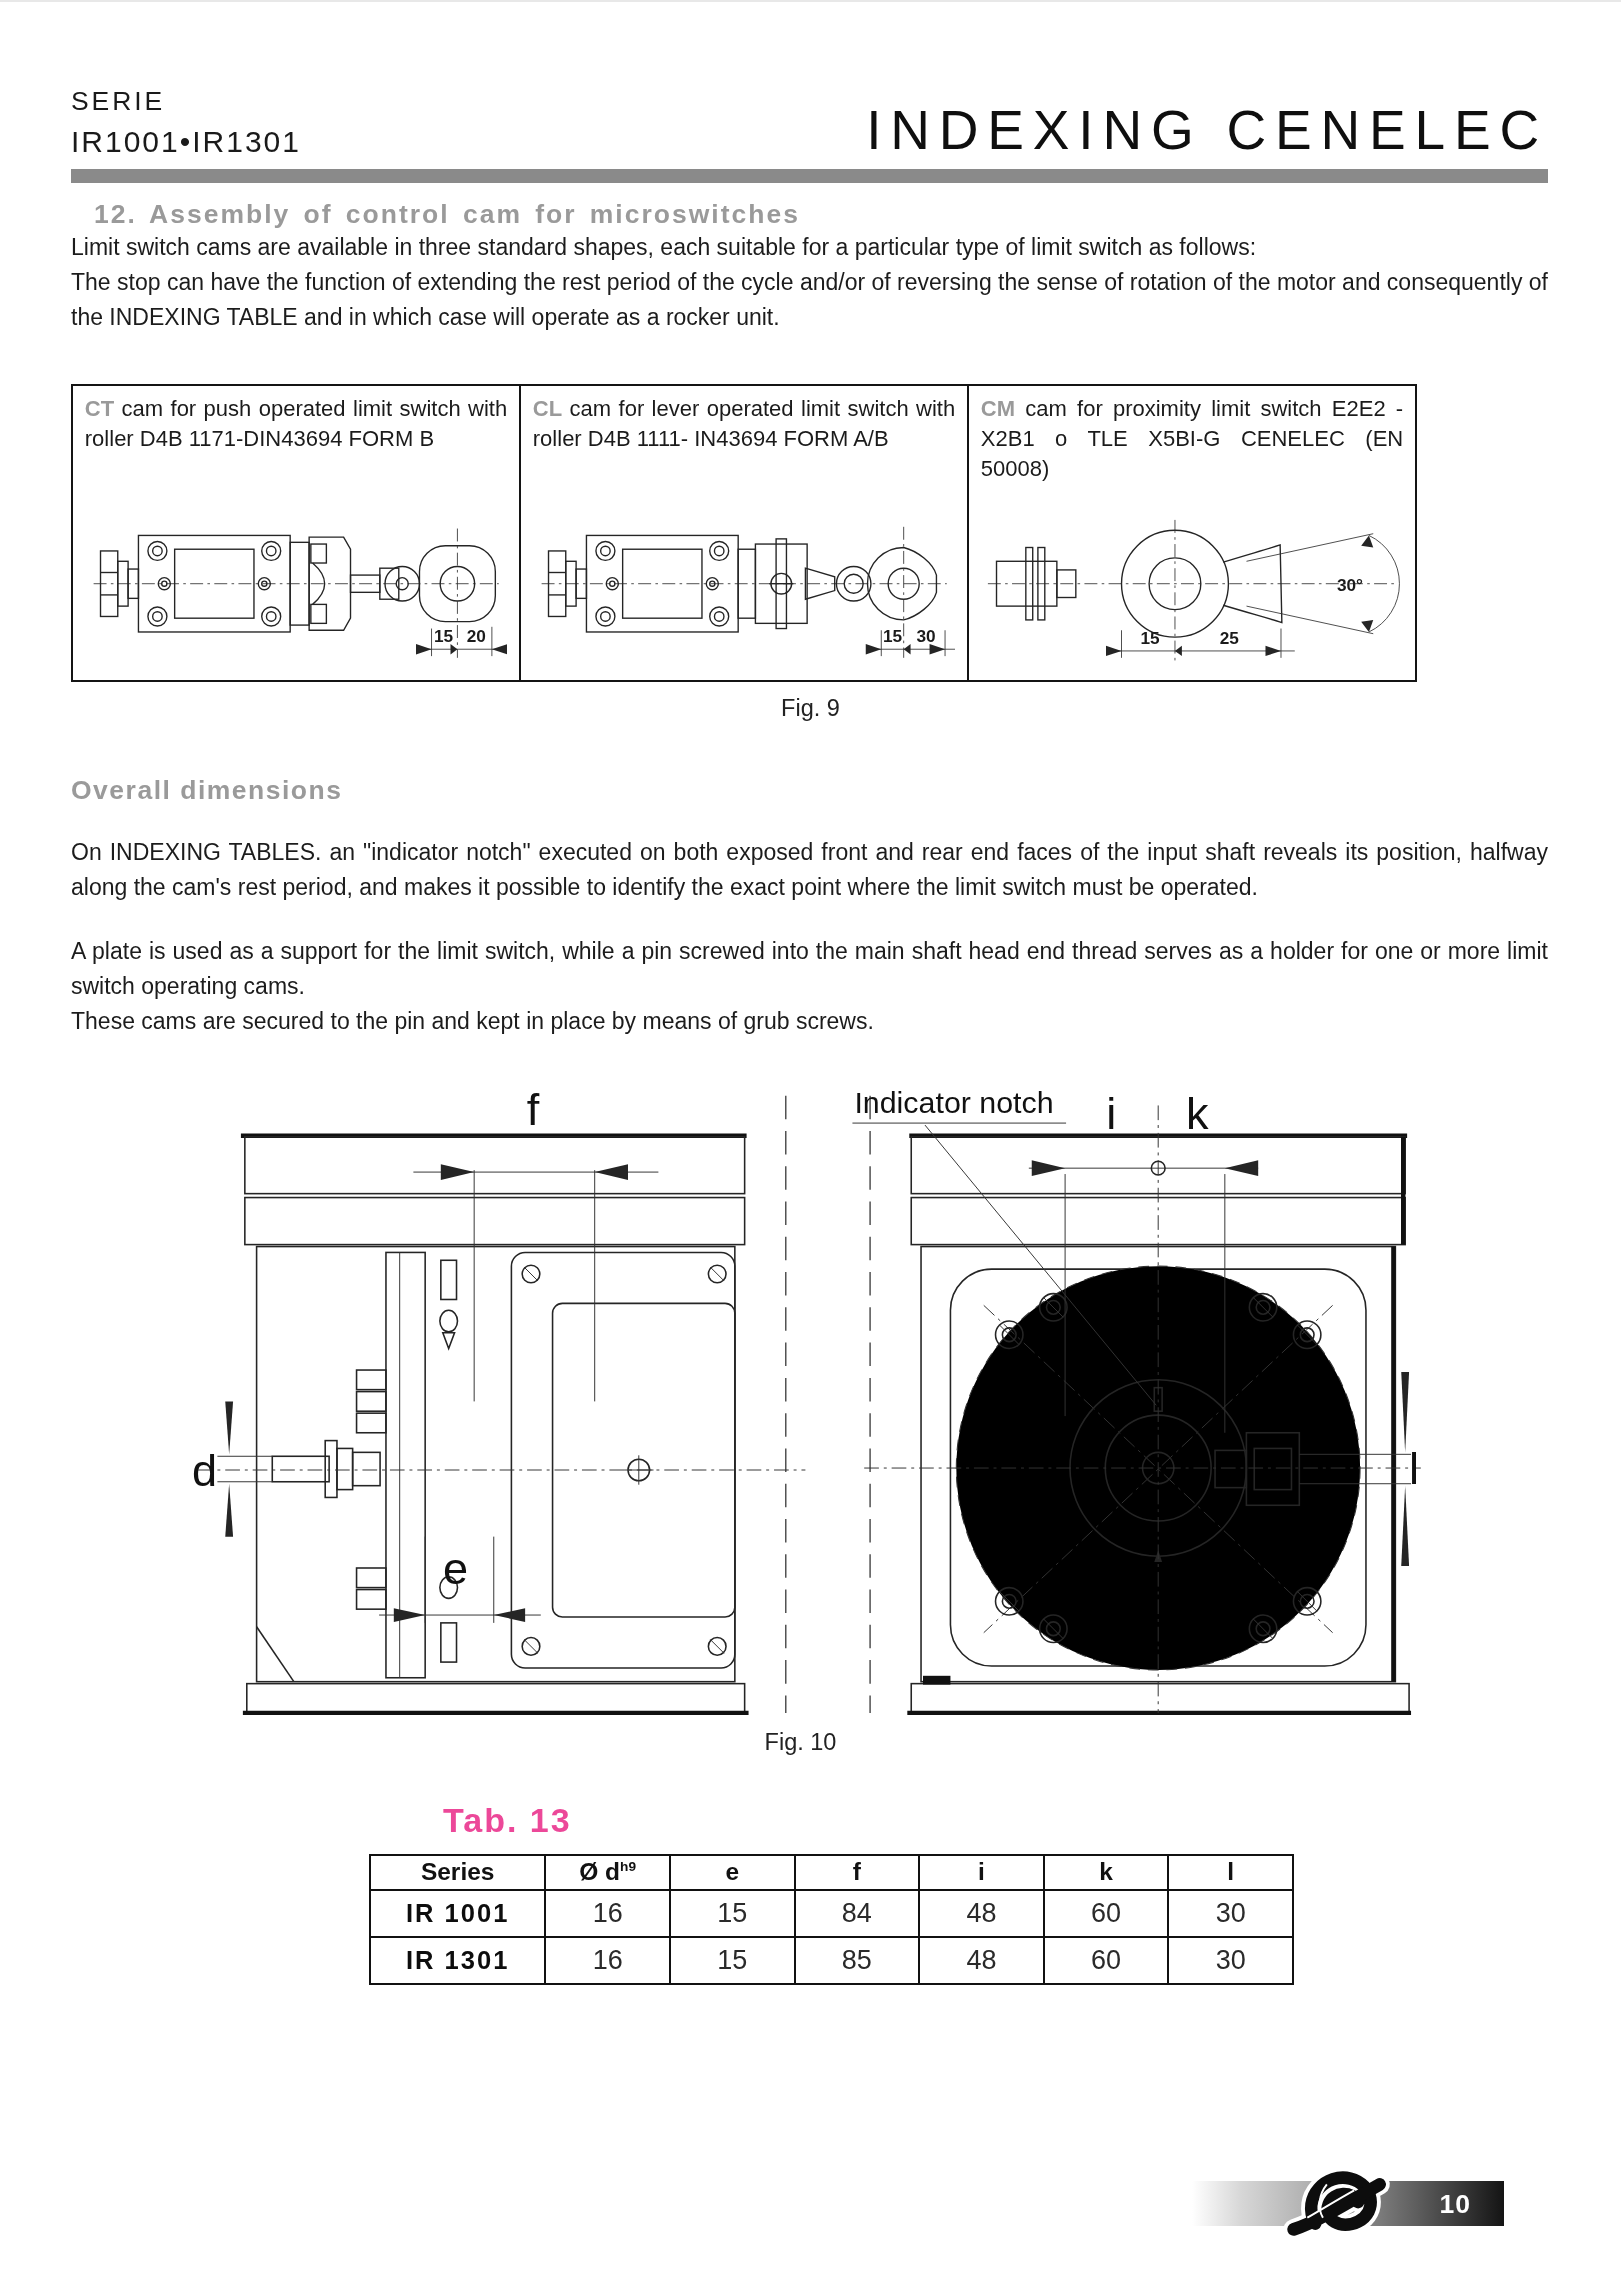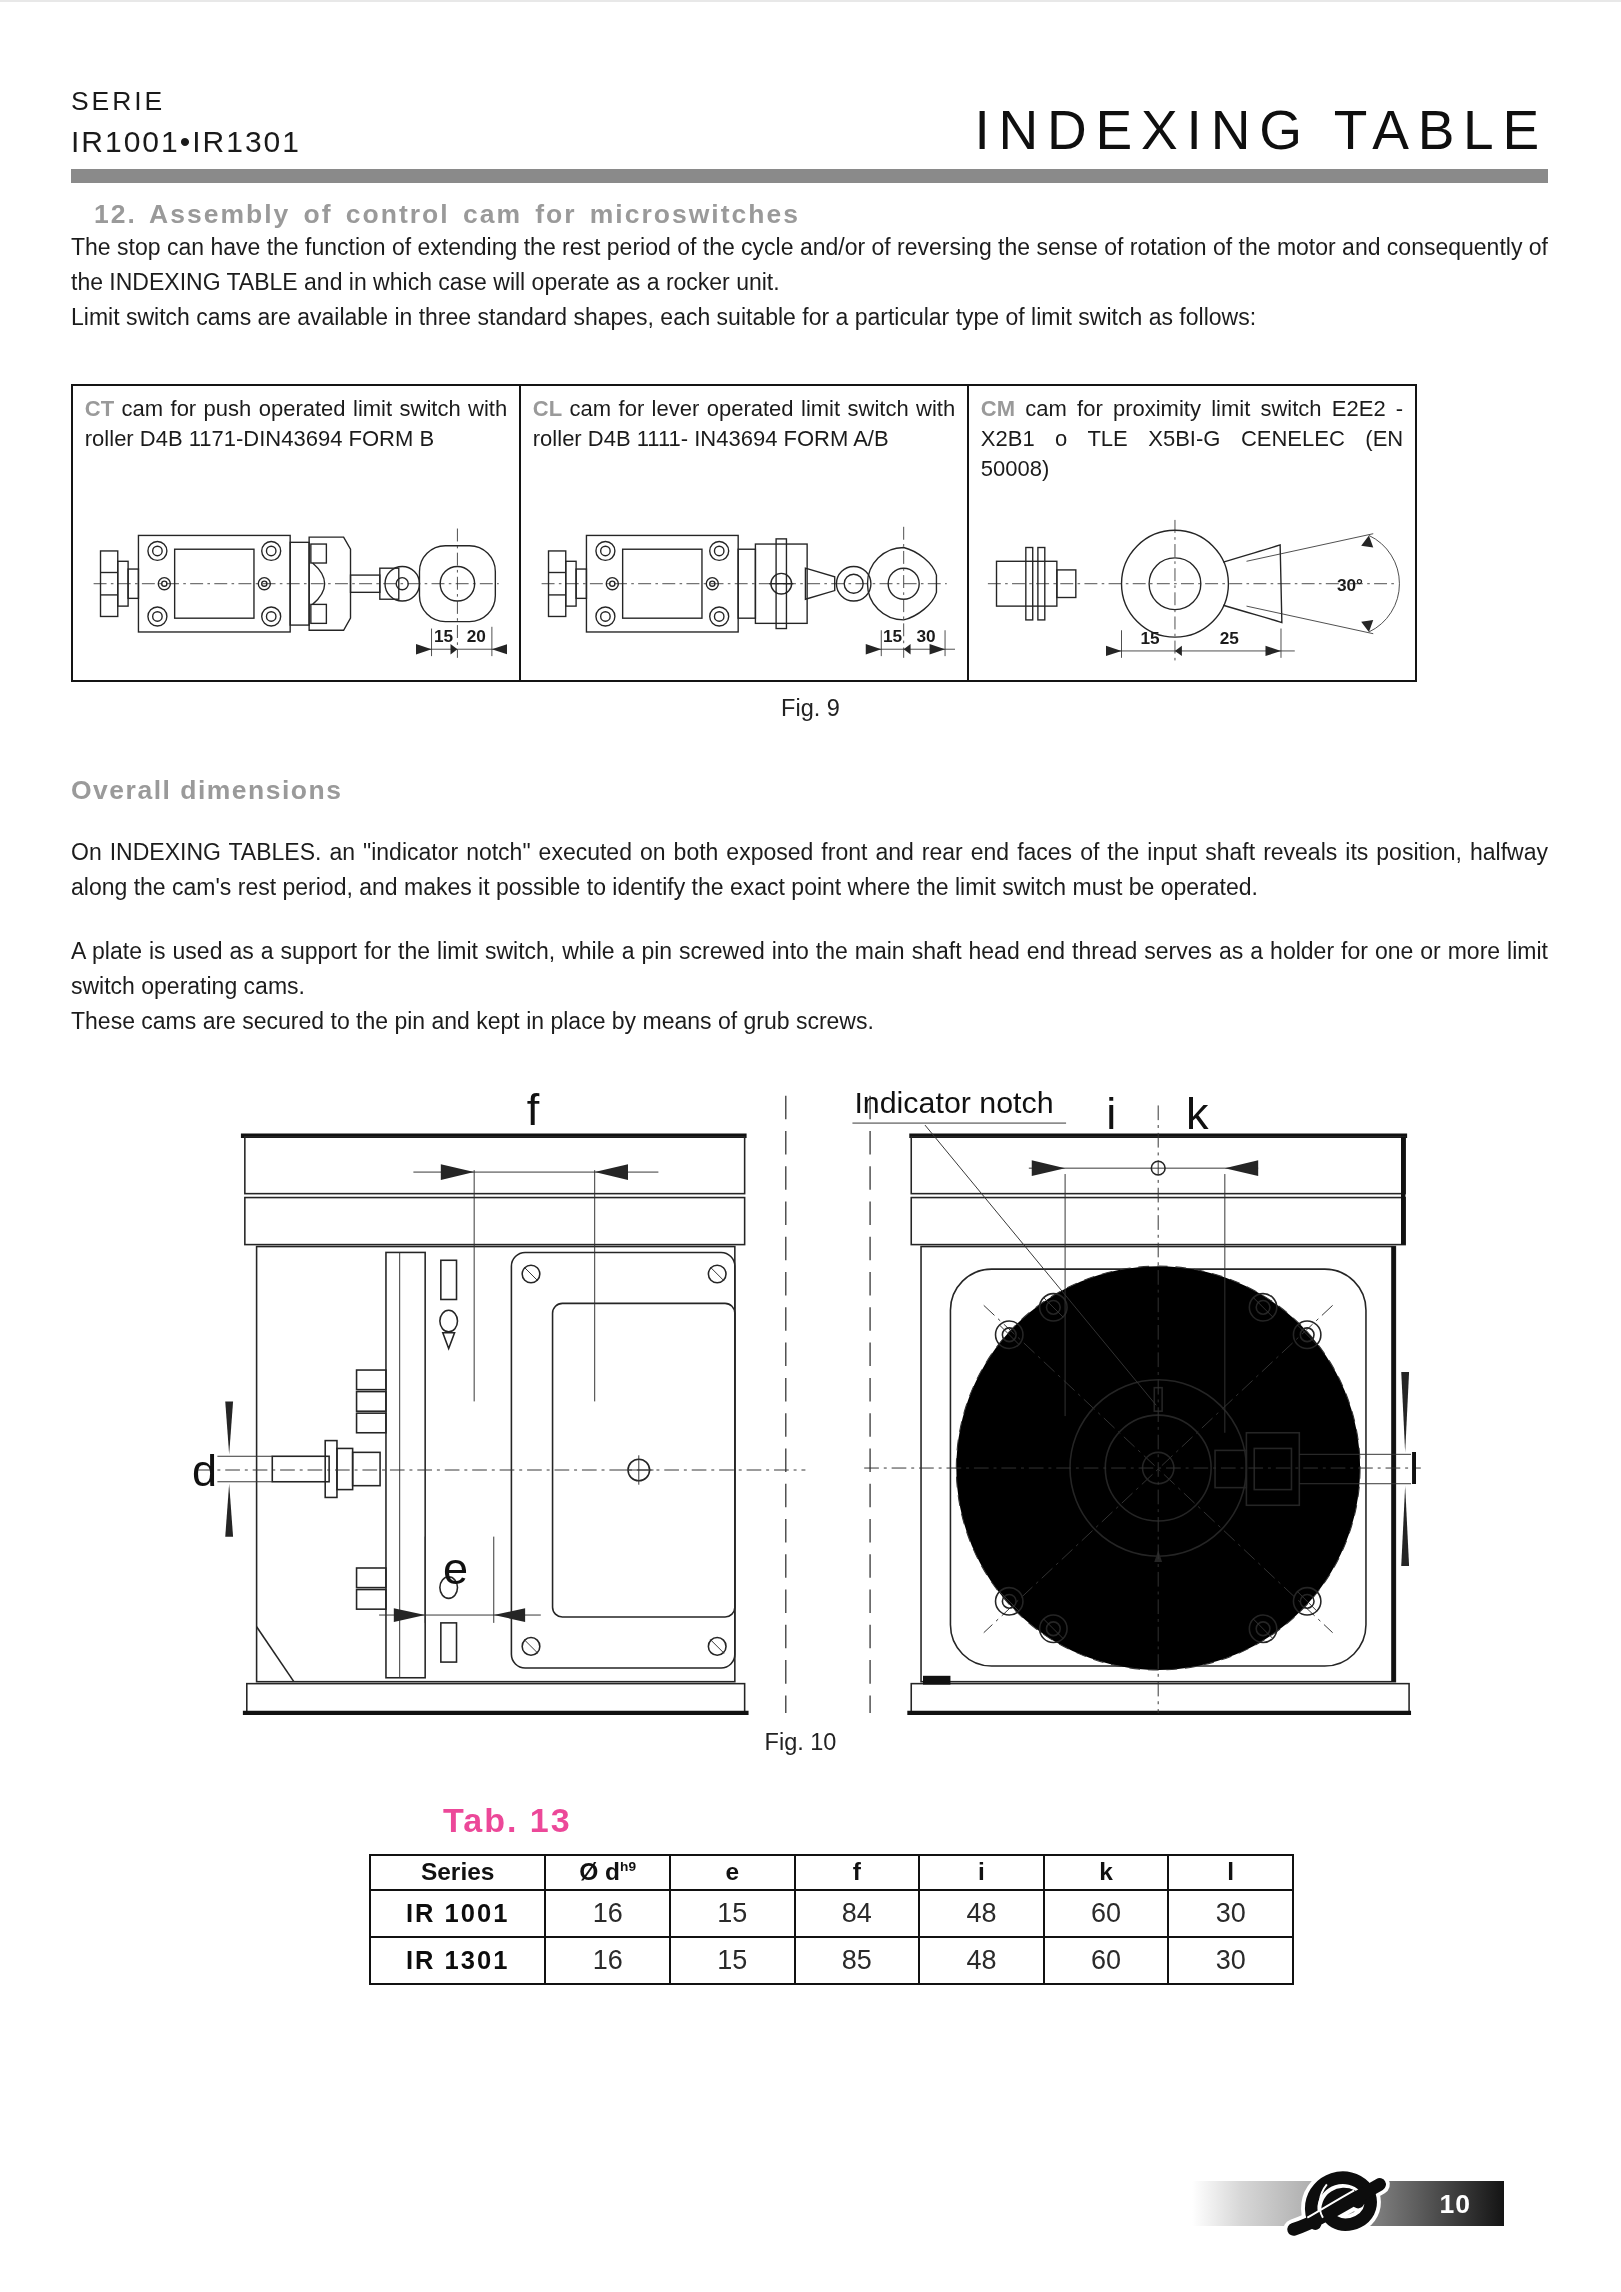--- a/index.html
+++ b/index.html
@@ -73,28 +73,28 @@
 <body>
 
 <div class="page">
 
   <div class="header-row">
     <div>
       <div class="serie-label">SERIE</div>
       <div class="serie-models">IR1001•IR1301</div>
     </div>
     <div class="big-title">
-      <div class="t1">INDEXING TABLE</div>
+      <div class="t1">INDEXING CENELEC</div>
     </div>
   </div>
   <div class="gray-bar"></div>
   <div class="section-title">12. Assembly of control cam for microswitches</div>
 
+  <p class="para">Limit switch cams are available in three standard shapes, each suitable for a particular type of limit switch as follows:</p>
   <p class="para">The stop can have the function of extending the rest period of the cycle and/or of reversing the sense of rotation of the motor and consequently of the INDEXING TABLE and in which case will operate as a rocker unit.</p>
-  <p class="para">Limit switch cams are available in three standard shapes, each suitable for a particular type of limit switch as follows:</p>
 
   <table class="fig9">
     <tbody>
         <tr>
       <td>
         <div class="cell-text"><span class="cam-code">CT</span> <span>cam for push operated limit switch with roller D4B 1171-DIN43694 FORM B</span></div>
         <svg class="cell-draw" viewBox="0 0 490 195">
           <line class="cl" x1="10" y1="96" x2="480" y2="96"></line>
           <rect class="st" x="18" y="58" width="20" height="76"></rect>
           <line class="st" x1="18" y1="83" x2="38" y2="83"></line>

